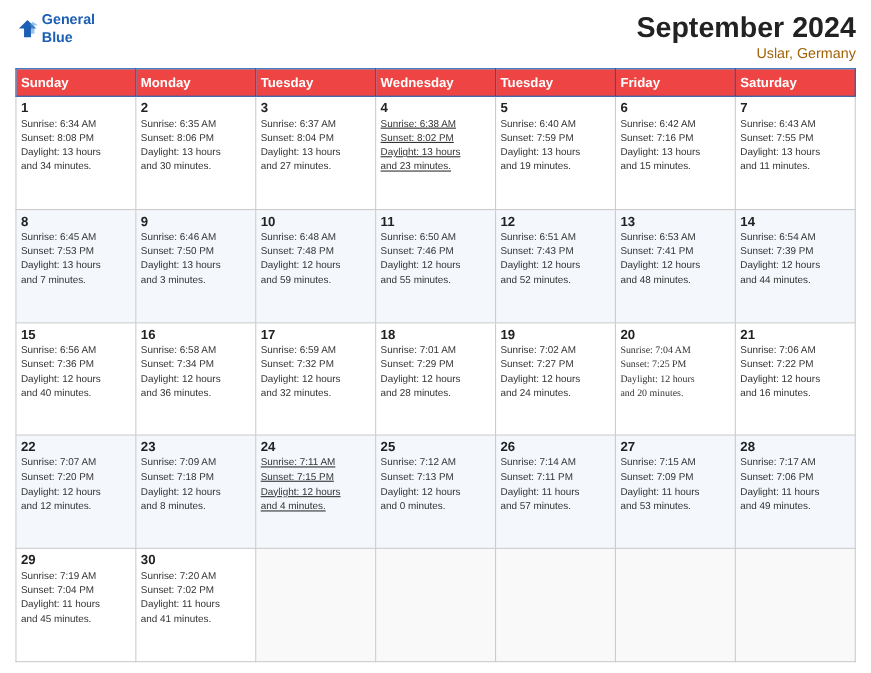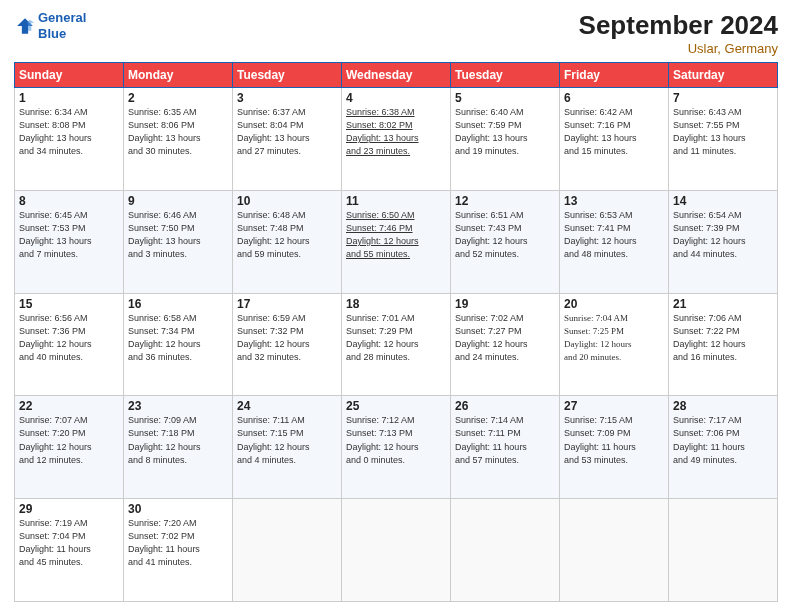--- a/index.html
+++ b/index.html
@@ -201,21 +201,21 @@
           </td>
           <td>
             <span class="day-num">10</span>
             <div class="day-info" style="white-space: pre-line;">Sunrise: 6:48 AM
 Sunset: 7:48 PM
 Daylight: 12 hours
 and 59 minutes.</div>
           </td>
           <td>
             <span class="day-num">11</span>
-            <div class="day-info" style="white-space: pre-line; text-decoration: underline;">Sunrise: 6:50 AM
+            <div class="day-info" style="white-space: pre-line;">Sunrise: 6:50 AM
 Sunset: 7:46 PM
 Daylight: 12 hours
 and 55 minutes.</div>
           </td>
           <td>
             <span class="day-num">12</span>
             <div class="day-info" style="white-space: pre-line;">Sunrise: 6:51 AM
 Sunset: 7:43 PM
 Daylight: 12 hours
 and 52 minutes.</div>
@@ -296,21 +296,21 @@
           </td>
           <td>
             <span class="day-num">23</span>
             <div class="day-info" style="white-space: pre-line;">Sunrise: 7:09 AM
 Sunset: 7:18 PM
 Daylight: 12 hours
 and 8 minutes.</div>
           </td>
           <td>
             <span class="day-num">24</span>
-            <div class="day-info" style="white-space: pre-line;">Sunrise: 7:11 AM
+            <div class="day-info" style="white-space: pre-line; text-decoration: underline;">Sunrise: 7:11 AM
 Sunset: 7:15 PM
 Daylight: 12 hours
 and 4 minutes.</div>
           </td>
           <td>
             <span class="day-num">25</span>
             <div class="day-info" style="white-space: pre-line;">Sunrise: 7:12 AM
 Sunset: 7:13 PM
 Daylight: 12 hours
 and 0 minutes.</div>

